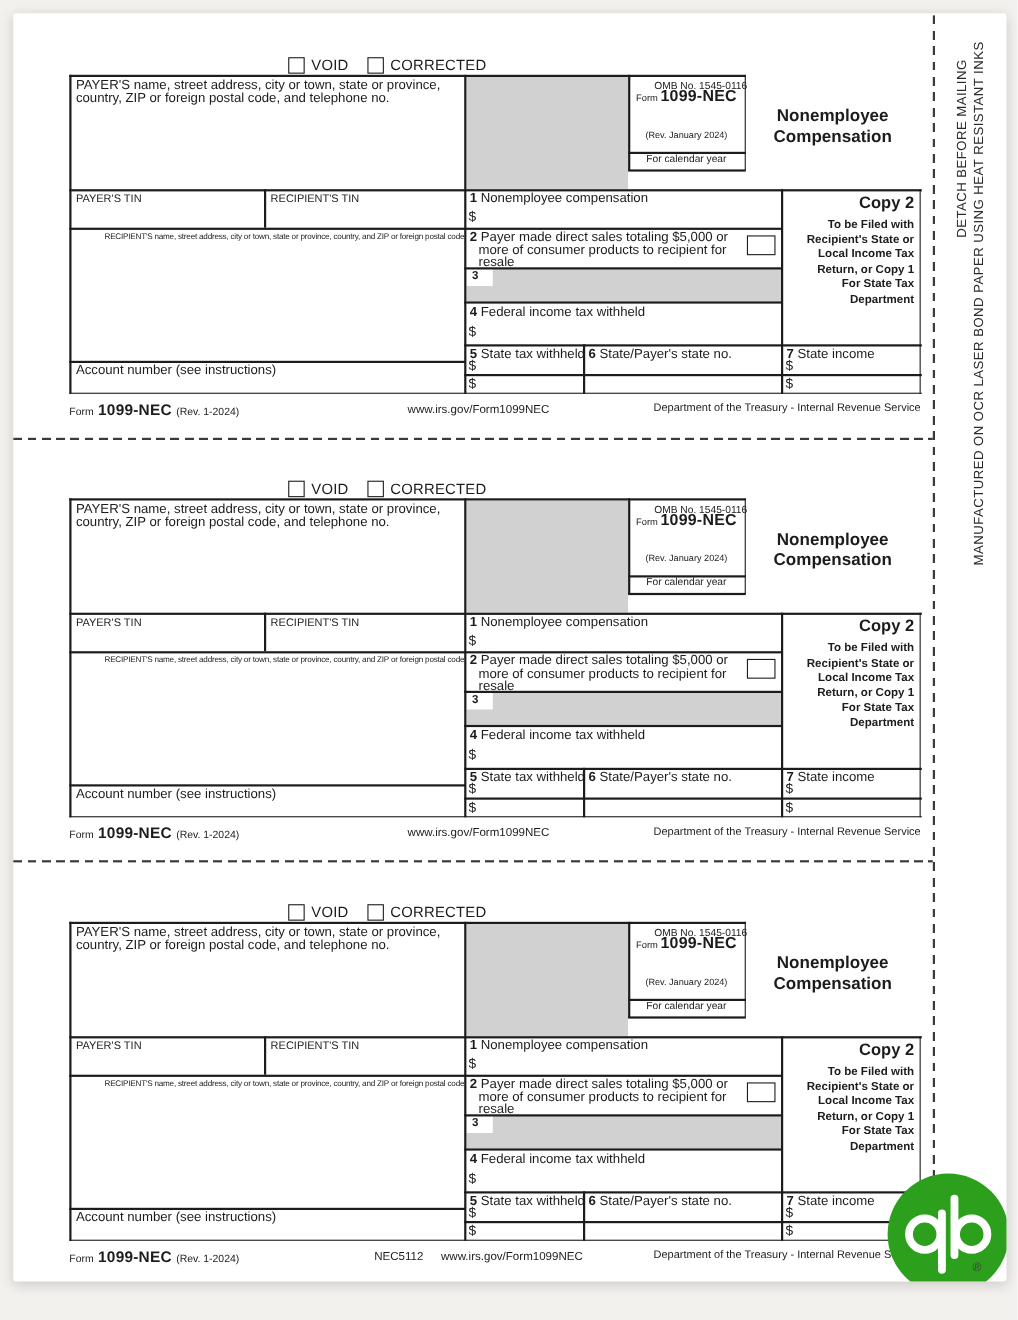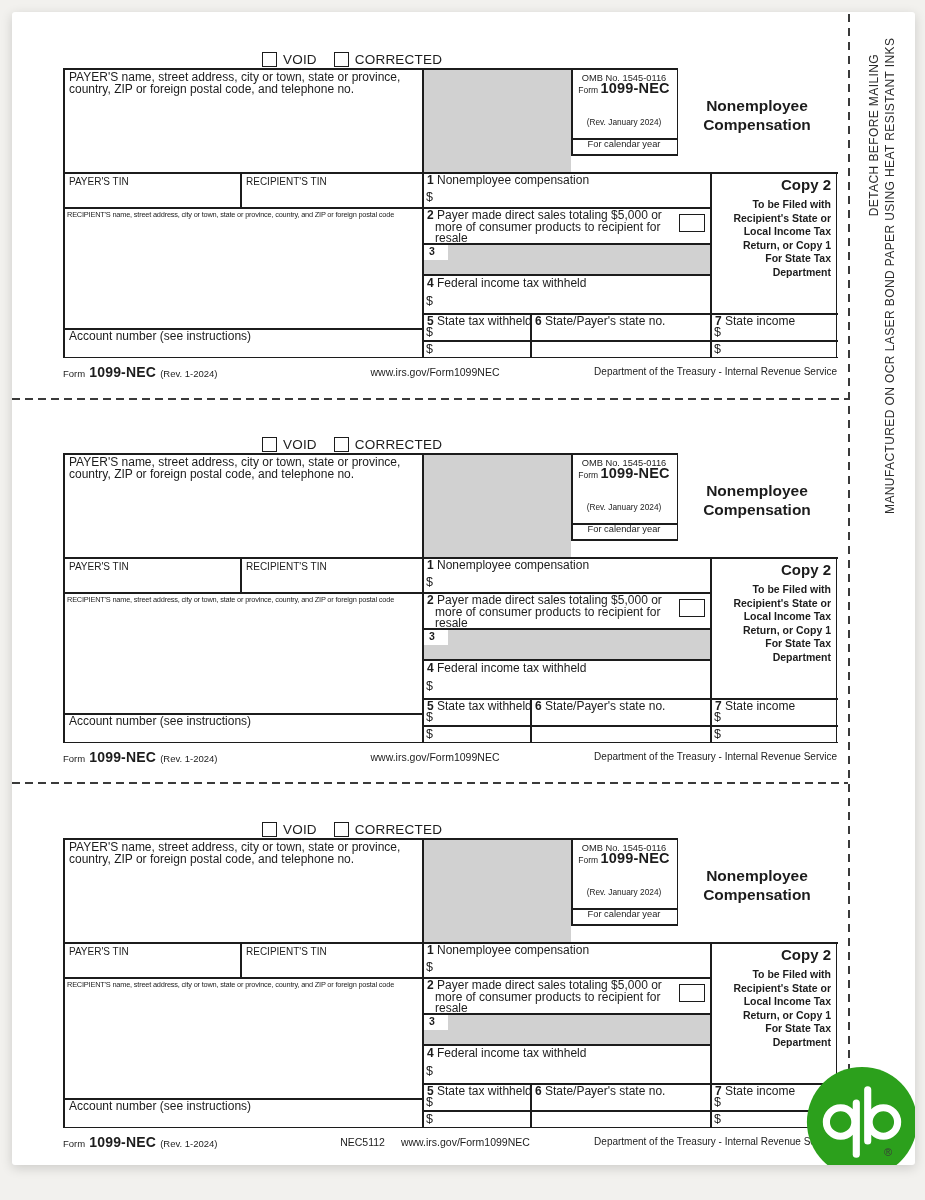--- a/index.html
+++ b/index.html
@@ -28,25 +28,25 @@
   .lnh{height:1.6px;}
   .lnv{width:1.6px;}
   
   .gray{position:absolute;background:#d1d1d1;}
   .chip3{position:absolute;background:#ffffff;font-weight:bold;font-size:10.5px;padding:1px 0 0 5px;box-sizing:border-box;}
   
   .celllab{position:absolute;font-size:12px;line-height:11.5px;}
   .celllab b{font-weight:bold;}
   .tinlab{position:absolute;font-size:10px;}
   .dollar{position:absolute;font-size:12.5px;}
-  .smallline{position:absolute;font-size:7.4px;letter-spacing:-0.2px;white-space:nowrap;}
+  .smallline{position:absolute;font-size:7.4px;letter-spacing:-0.2px;white-space:nowrap;margin-left:28px;}
   .hang{text-indent:-8px;padding-left:8px;}
   .cb2{position:absolute;left:616px;top:146px;width:24px;height:16px;border:1.6px solid #1c1c1c;background:#fff;}
   
-  .omb-line{position:absolute;left:509px;top:5px;width:104px;text-align:center;font-size:9.3px;}
+  .omb-line{position:absolute;left:522px;top:5px;width:104px;text-align:center;font-size:9.3px;}
   .omb-form{position:absolute;left:508px;top:12px;width:106px;text-align:center;font-size:8.5px;}
   .omb-form b{font-size:14.5px;letter-spacing:0.2px;}
   .omb-rev{position:absolute;left:508px;top:49px;width:106px;text-align:center;font-size:8.3px;}
   .omb-cal{position:absolute;left:508px;top:71px;width:106px;text-align:center;font-size:9.3px;}
   .ftitle{position:absolute;left:616px;top:28px;width:156px;text-align:center;font-weight:bold;font-size:15.5px;line-height:19px;}
   
   .copyblk{position:absolute;left:648px;top:108px;width:120px;text-align:right;}
   .copytitle{font-weight:bold;font-size:15px;margin-bottom:5px;padding-left:32px;}
   .copyline{display:block;font-weight:bold;font-size:10.5px;line-height:13.5px;}
   

